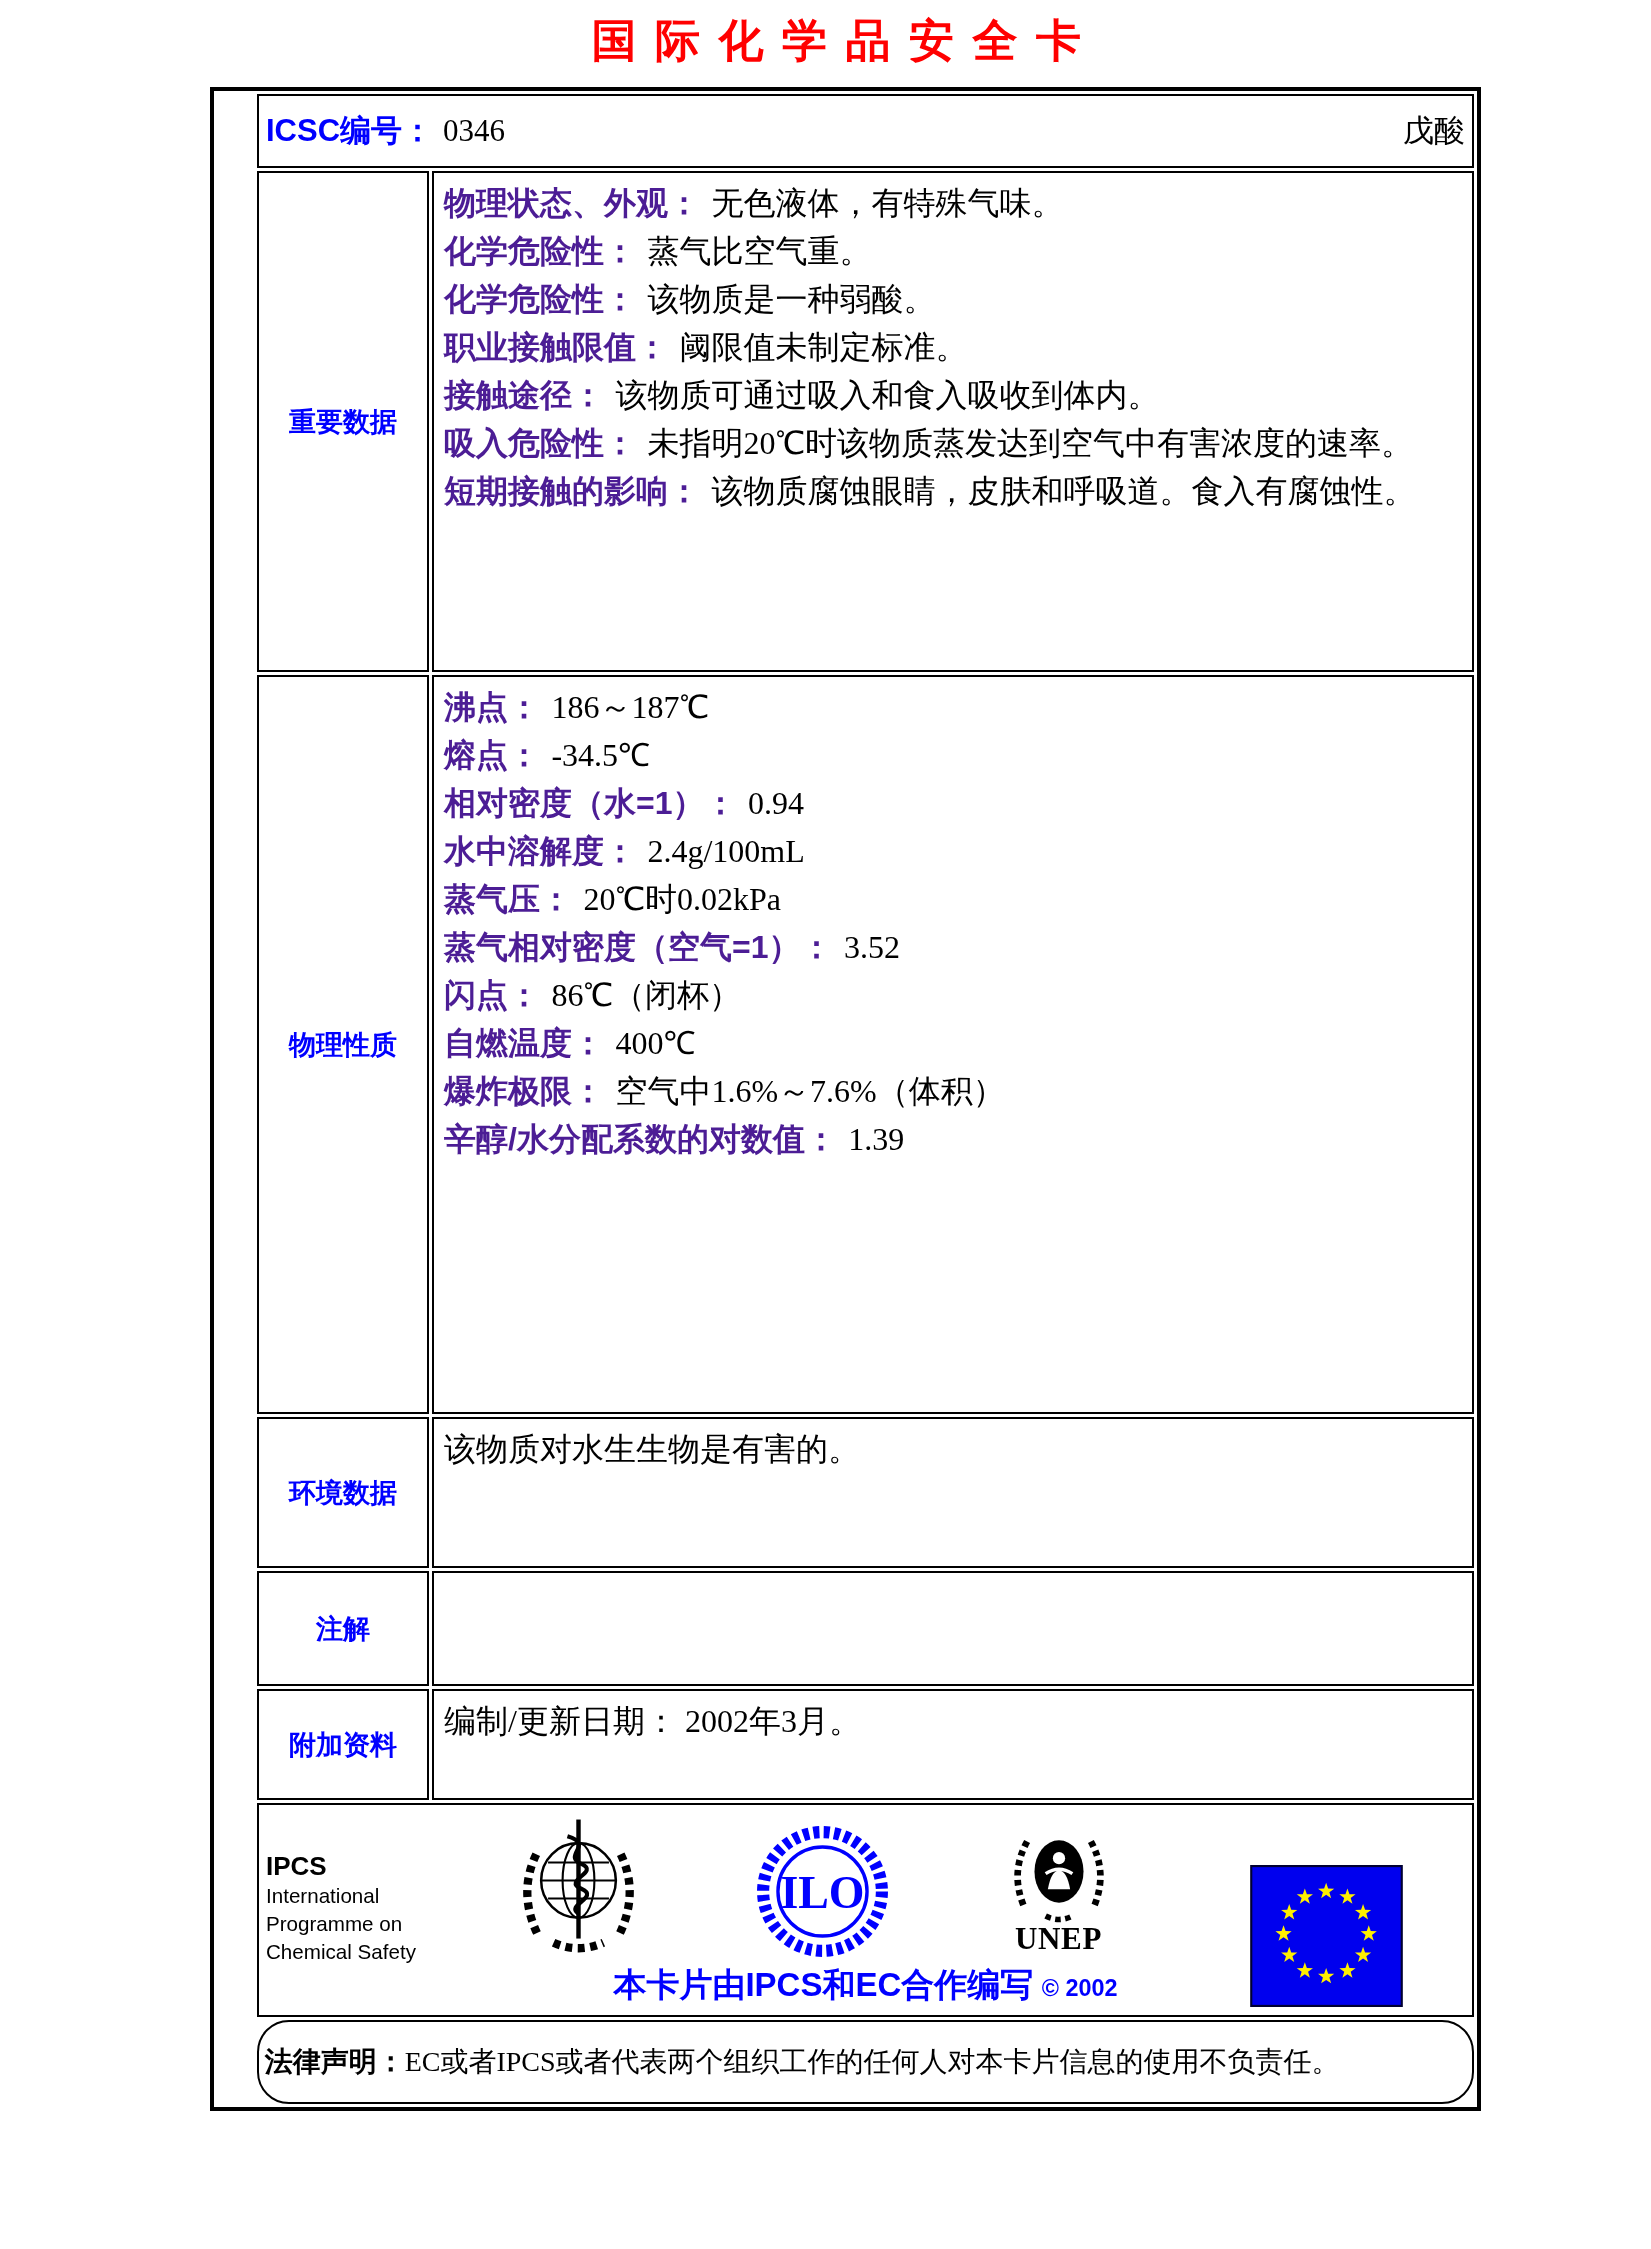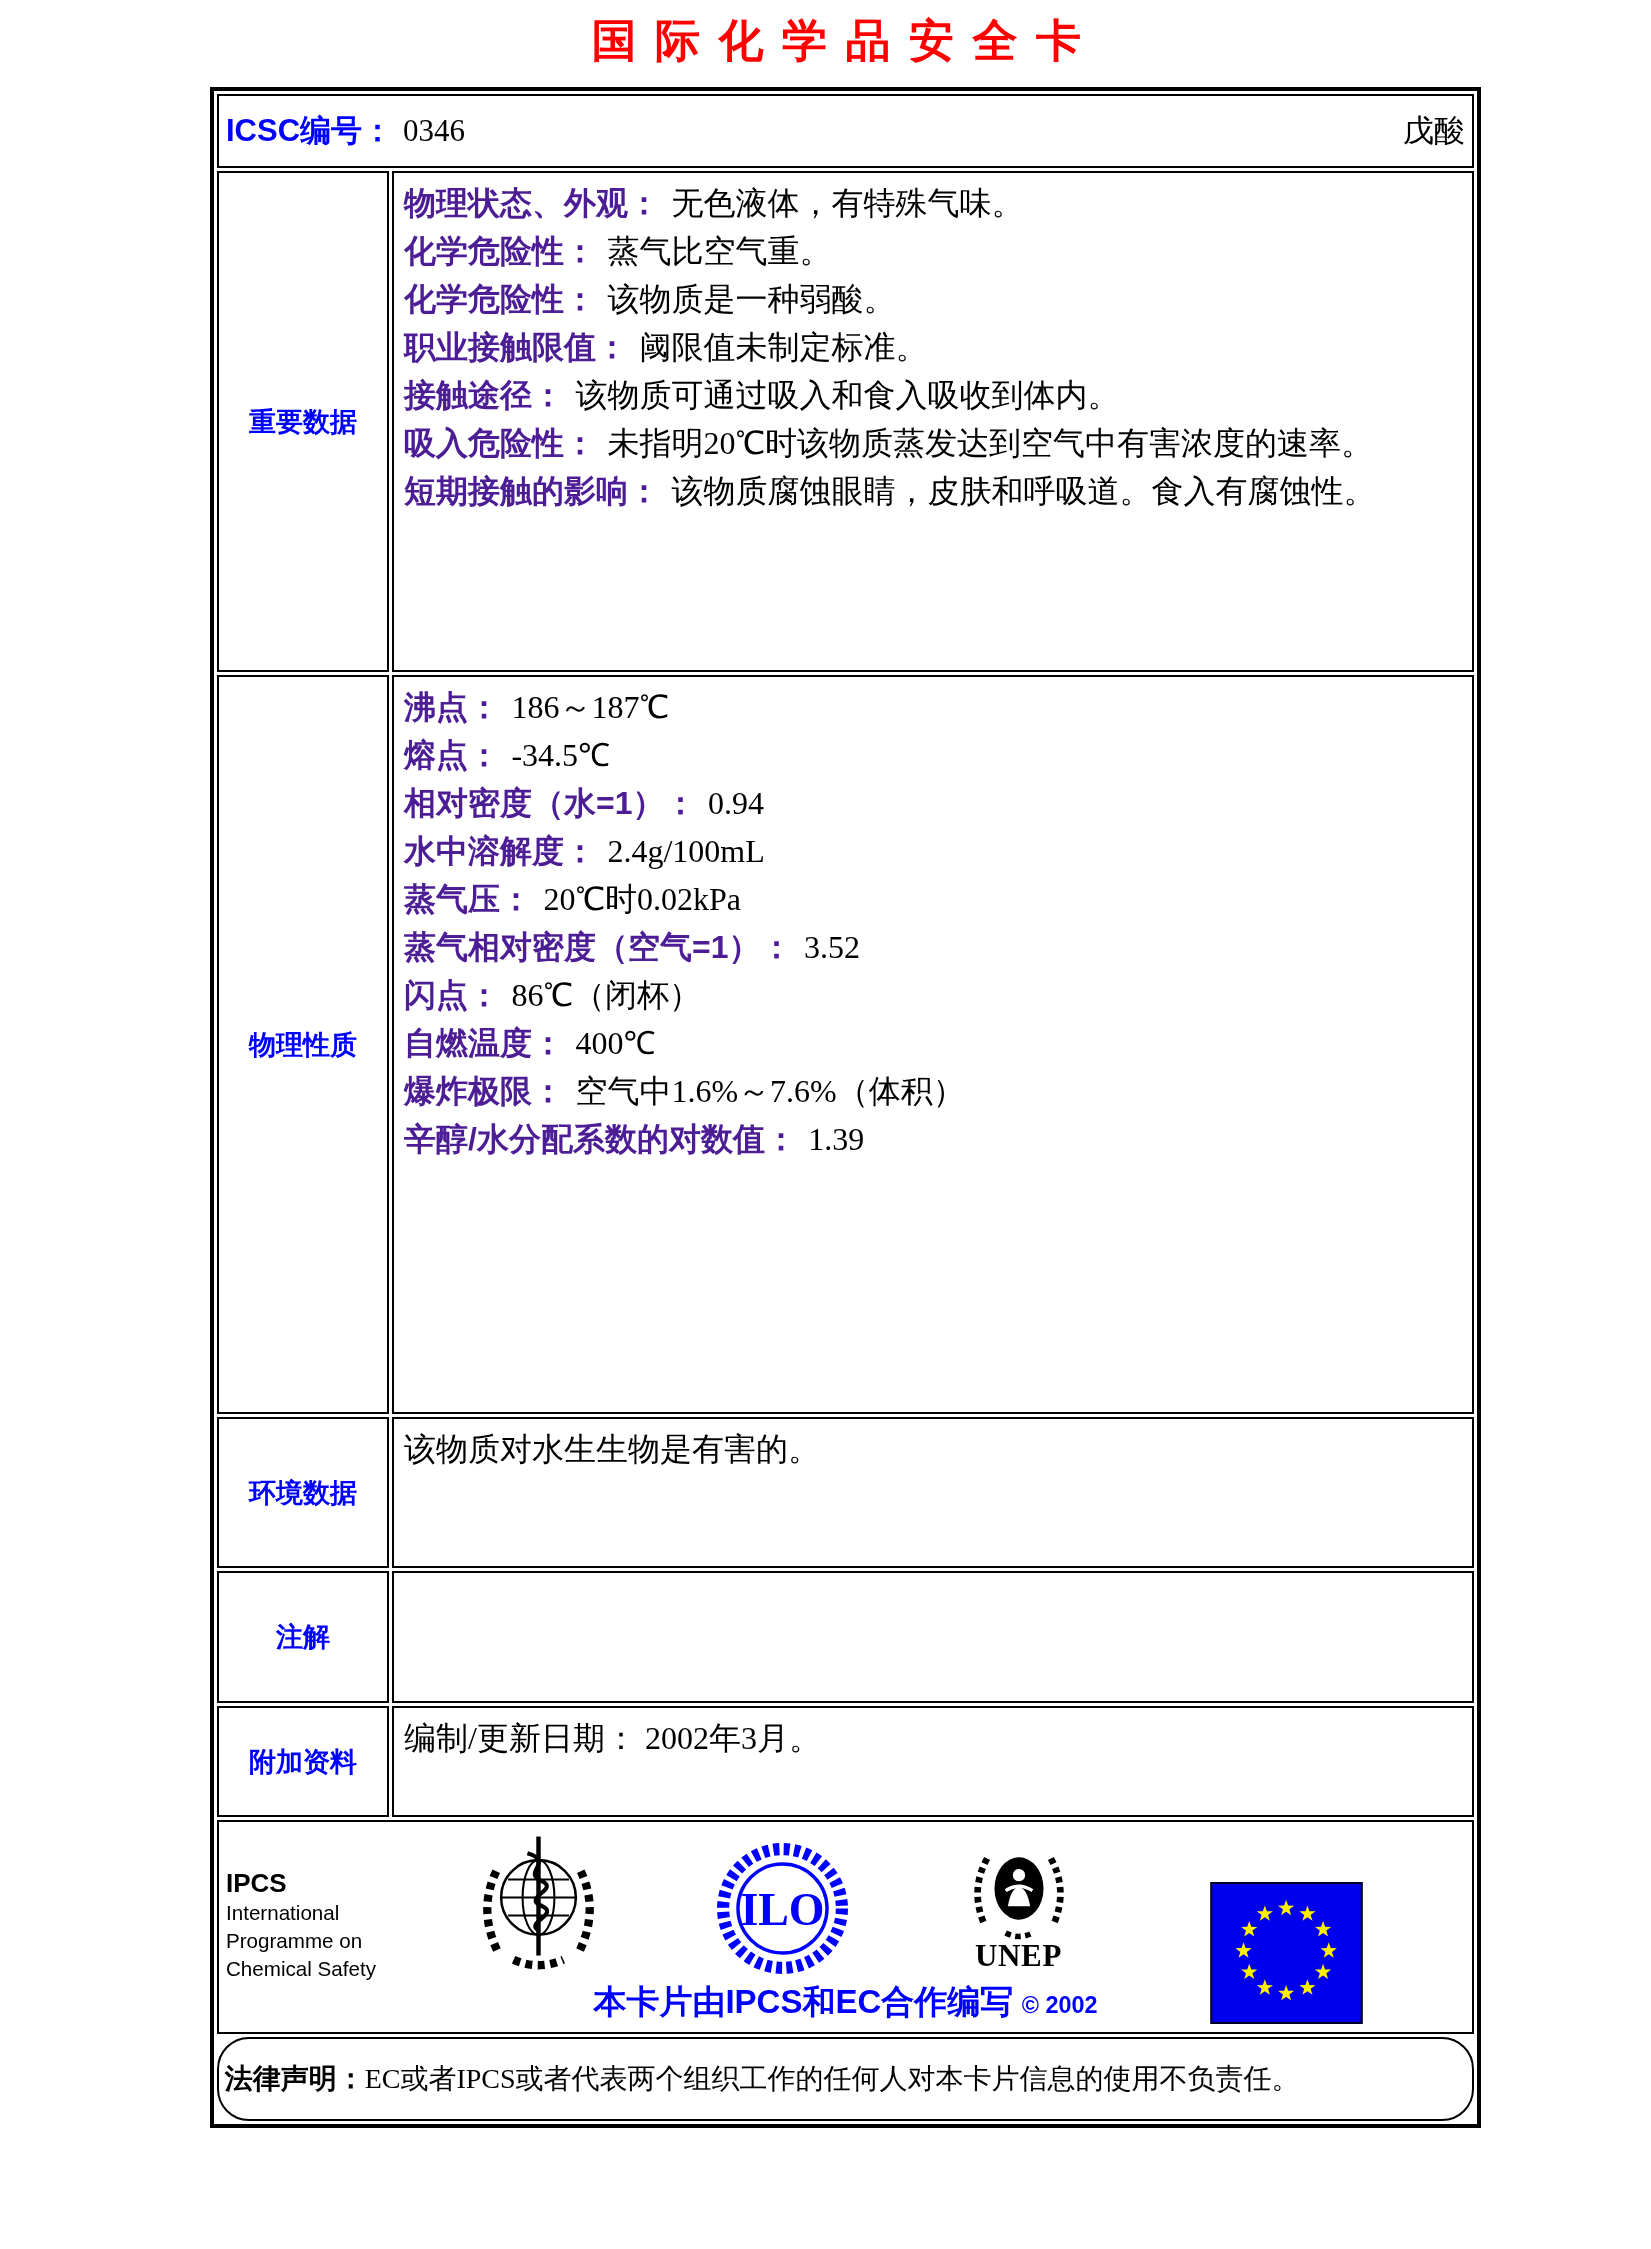--- a/index.html
+++ b/index.html
@@ -9,27 +9,27 @@
   }
   .page-title {
     position:absolute; top:11.4px; left:210px; width:1271px;
     text-align:center; color:#ff0000; font-weight:bold;
     font-size:45px; letter-spacing:18.5px;
     font-family:"DejaVu Serif", serif; white-space:nowrap;
   }
   table.card {
     position:absolute; top:87px; left:210px; width:1271px;
     border:4.3px solid #000; border-collapse:separate; border-spacing:3.6px;
-    table-layout:fixed; background:#fff;
+    table-layout:fixed; background:#fff;padding-left:40px;
   }
   table.card td { border:2.1px solid #000; box-sizing:border-box; background:#fff; overflow:hidden; }
   col.c-label { width:172px; }
 
   .h-r1 { height:74px; } .h-r2 { height:501px; } .h-r3 { height:739px; }
-  .h-r4 { height:151px; } .h-r5 { height:132px; } .h-r6 { height:111px; }
+  .h-r4 { height:151px; } .h-r5 { height:115px; } .h-r6 { height:111px; }
   .h-r7 { height:214px; } .h-r8 { height:84px;border-radius:32px; }
 
   .header-cell { padding:0 7px; font-size:31px; vertical-align:middle; }
   .header-flex { display:flex; justify-content:space-between; align-items:center; }
   .icsc-label { color:#0000ff; font-weight:bold; font-family:"Liberation Sans", sans-serif; }
   .icsc-number { margin-left:10px; }
 
   .label-cell {
     text-align:center; vertical-align:middle; color:#0000ff; font-weight:bold;
     font-size:27px; font-family:Liberation Serif, serif;

